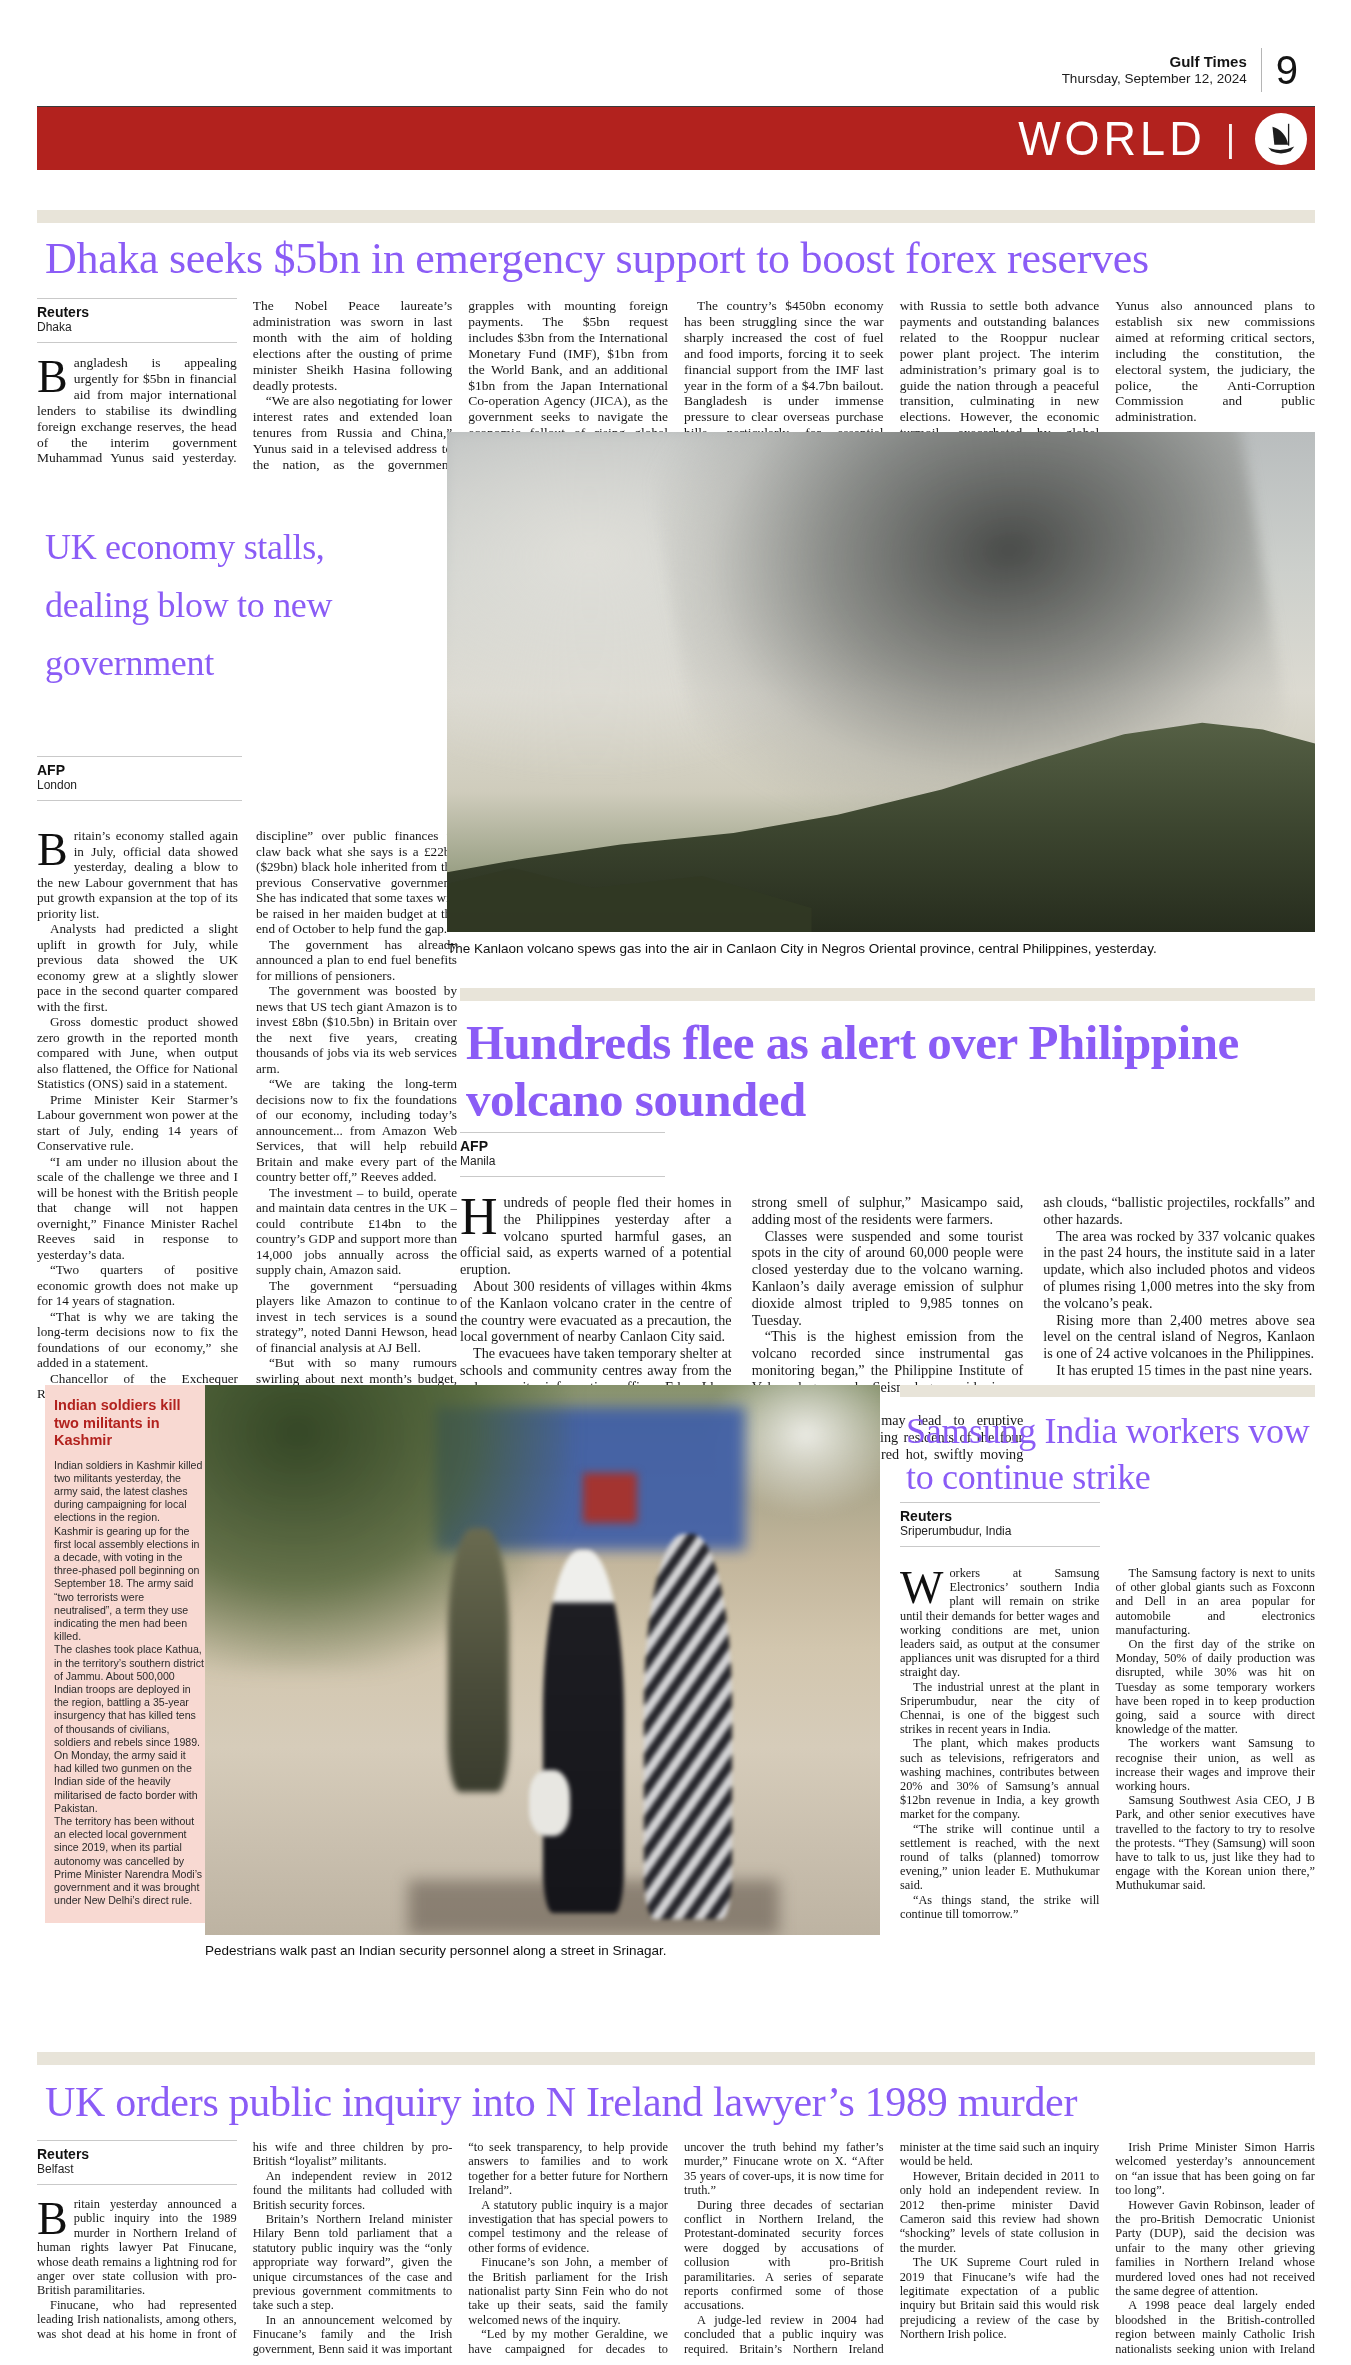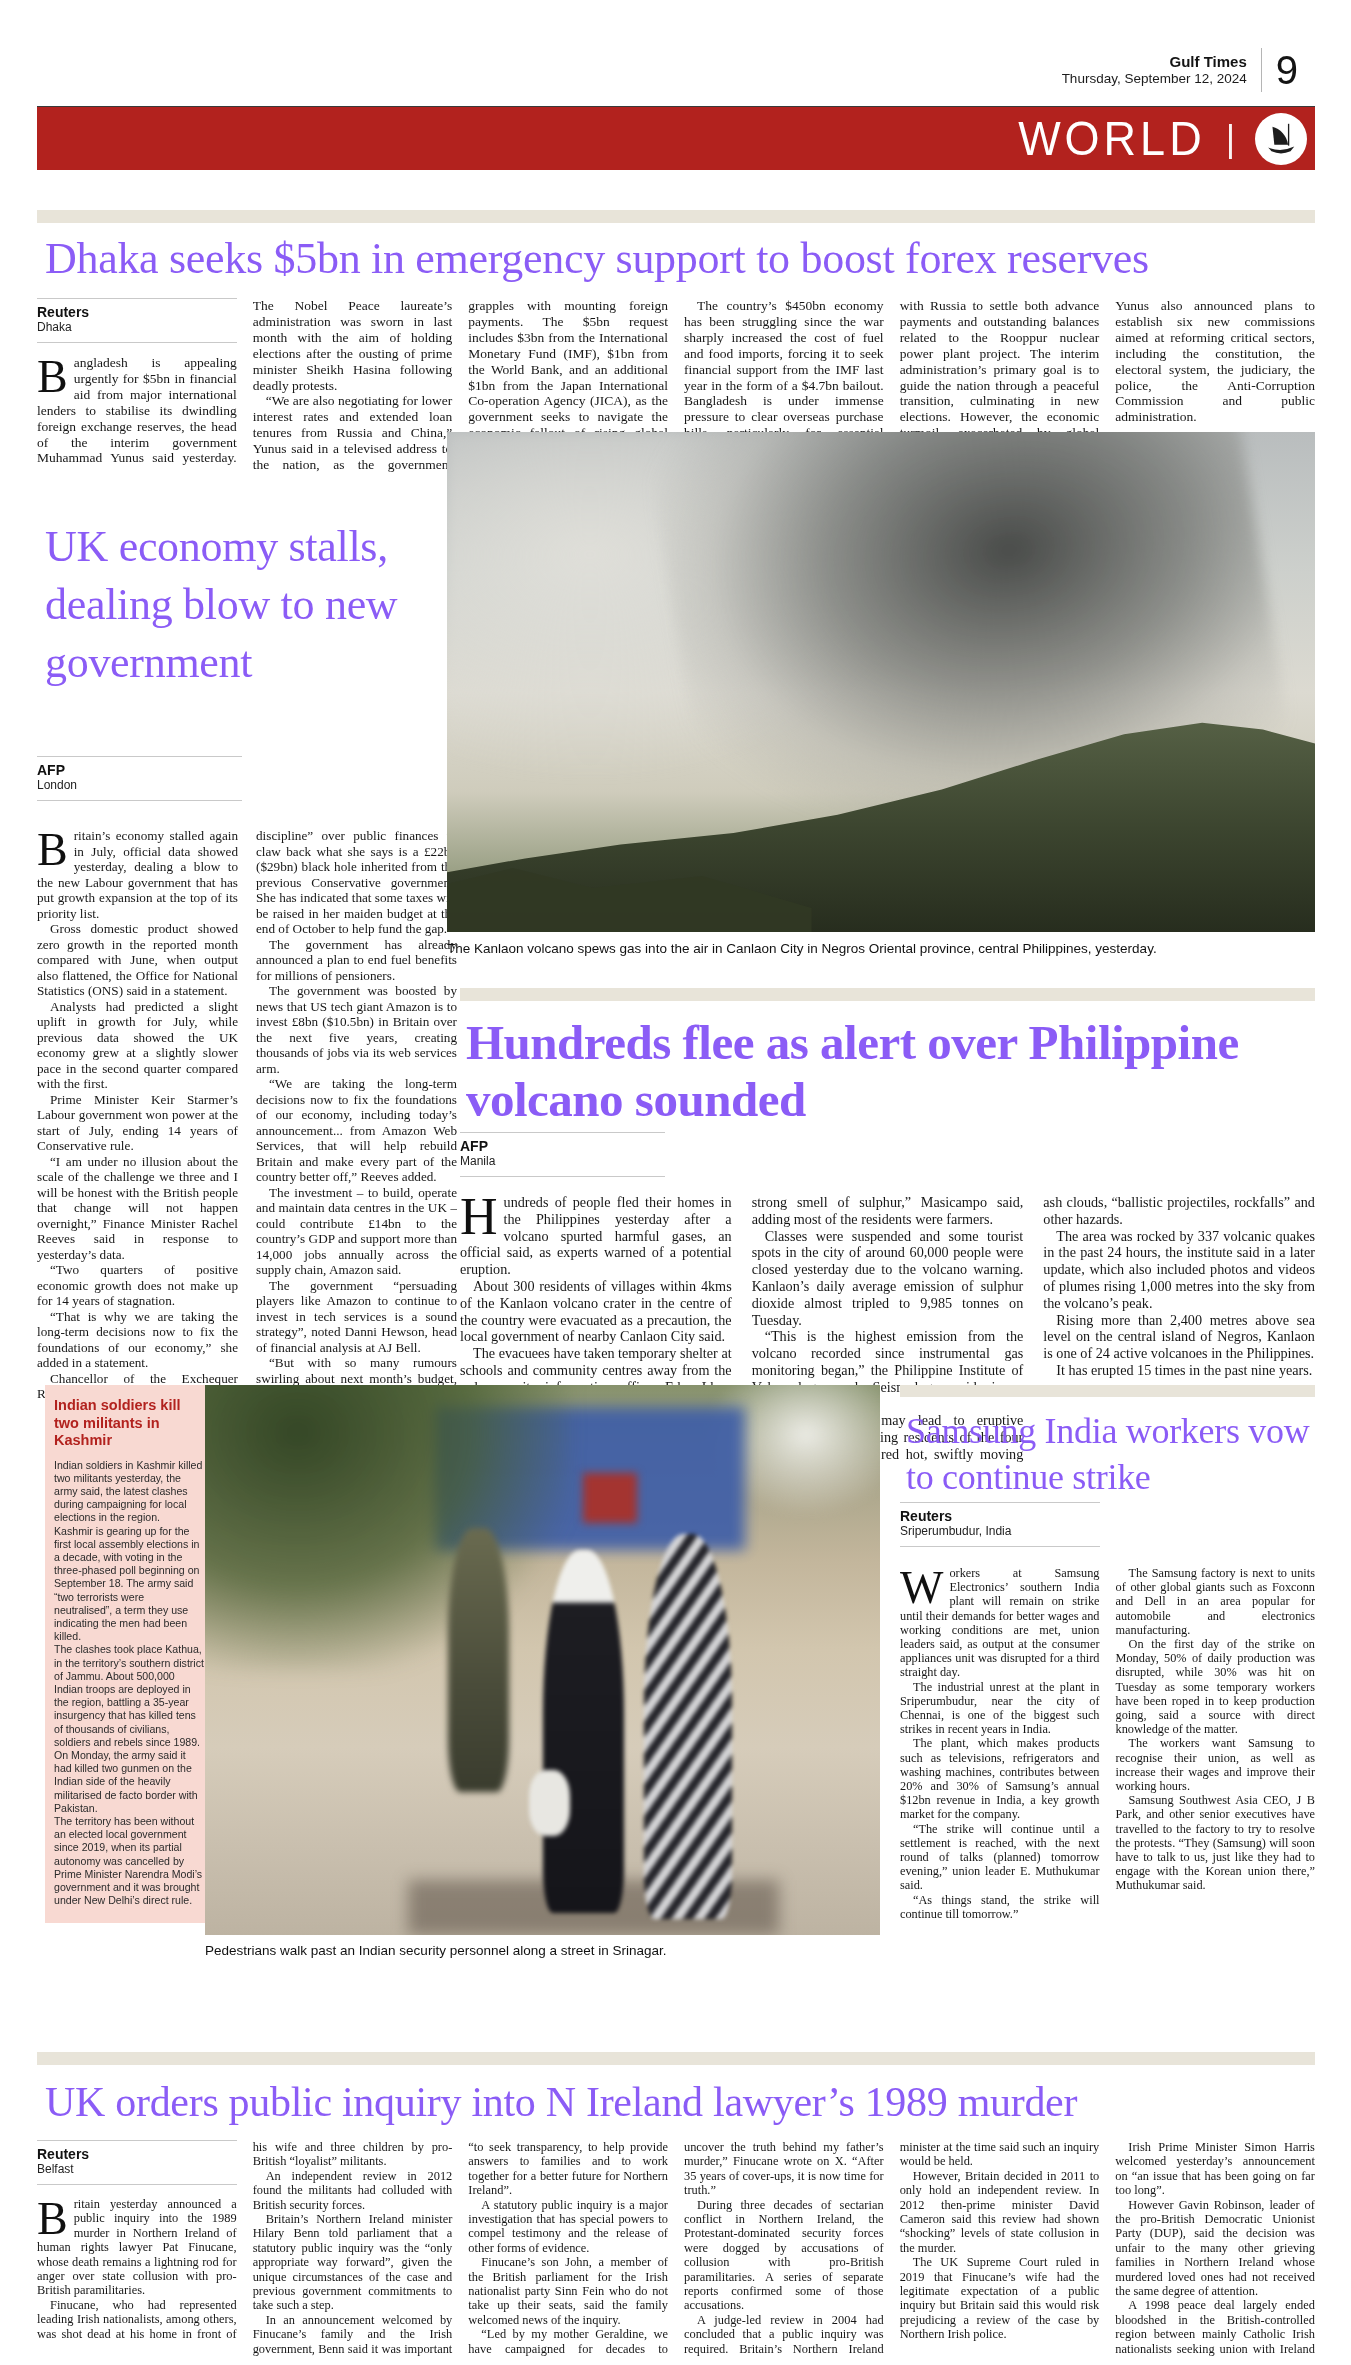--- a/index.html
+++ b/index.html
@@ -37,21 +37,21 @@
   
   .rule{background:var(--rule_beige);}
   .rule-top{left:37px;top:210px;width:1278px;height:13px;}
   .rule-volcano{left:460px;top:988px;width:855px;height:13px;}
   .rule-samsung{left:900px;top:1385px;width:415px;height:12px;}
   .rule-bottom{left:37px;top:2052px;width:1278px;height:13px;}
 
   
   .hl{font-weight:400;color:#8b5cf6;letter-spacing:-0.3px;margin:8px;}
   .hl-dhaka{left:37px;top:226px;width:1278px;font-size:44px;line-height:50px;white-space:nowrap;}
-  .hl-ukecon{left:37px;top:510px;width:360px;font-size:44px;line-height:58px;}
+  .hl-ukecon{left:37px;top:510px;width:360px;font-size:36px;line-height:58px;}
   .hl-volcano{left:458px;top:1006px;width:857px;font-size:49px;line-height:57px;font-weight:700;letter-spacing:-0.5px;}
   .hl-samsung{left:898px;top:1400px;width:417px;font-size:36px;line-height:46px;}
   .hl-finucane{left:37px;top:2070px;width:1278px;font-size:42px;line-height:48px;white-space:nowrap;}
 
   
   .byline{font-family:"Liberation Sans",sans-serif;border-top:1px solid #c9c9c9;border-bottom:1px solid #c9c9c9;
     padding:5px 0 7px 0;margin:0 0 12px 0;break-inside:avoid;}
   .byline .agency{font-weight:bold;font-size:14px;line-height:16px;color:#111;}
   .byline .place{font-size:12px;line-height:15px;color:#222;}
   .byline-ukecon{position:absolute;left:37px;top:756px;width:205px;}
@@ -160,22 +160,22 @@
   </section>
 
   <h2 class="abs hl hl-ukecon">UK economy stalls, dealing blow to new government</h2>
   <div class="byline byline-ukecon">
     <div class="agency">AFP</div>
     <div class="place">London</div>
   </div>
   <section class="abs story-body ukecon-body">
     <p class="para lede"><span class="dropcap">B</span><span>ritain’s economy stalled again in July, official data showed yesterday, dealing a blow to the new Labour government that has put growth expansion at the top of its priority list.</span></p>
     <div class="paras">
+        <p class="para">Analysts had predicted a slight uplift in growth for July, while previous data showed the UK economy grew at a slightly slower pace in the second quarter compared with the first.</p>
         <p class="para">Gross domestic product showed zero growth in the reported month compared with June, when output also flattened, the Office for National Statistics (ONS) said in a statement.</p>
-        <p class="para">Analysts had predicted a slight uplift in growth for July, while previous data showed the UK economy grew at a slightly slower pace in the second quarter compared with the first.</p>
         <p class="para">Prime Minister Keir Starmer’s Labour government won power at the start of July, ending 14 years of Conservative rule.</p>
         <p class="para">“I am under no illusion about the scale of the challenge we three and I will be honest with the British people that change will not happen overnight,” Finance Minister Rachel Reeves said in response to yesterday’s data.</p>
         <p class="para">“Two quarters of positive economic growth does not make up for 14 years of stagnation.</p>
         <p class="para">“That is why we are taking the long-term decisions now to fix the foundations of our economy,” she added in a statement.</p>
         <p class="para">Chancellor of the Exchequer Reeves has pledged to impose “iron discipline” over public finances to claw back what she says is a £22bn ($29bn) black hole inherited from the previous Conservative government. She has indicated that some taxes will be raised in her maiden budget at the end of October to help fund the gap.</p>
         <p class="para">The government has already announced a plan to end fuel benefits for millions of pensioners.</p>
         <p class="para">The government was boosted by news that US tech giant Amazon is to invest £8bn ($10.5bn) in Britain over the next five years, creating thousands of jobs via its web services arm.</p>
         <p class="para">“We are taking the long-term decisions now to fix the foundations of our economy, including today’s announcement... from Amazon Web Services, that will help rebuild Britain and make every part of the country better off,” Reeves added.</p>
         <p class="para">The investment – to build, operate and maintain data centres in the UK – could contribute £14bn to the country’s GDP and support more than 14,000 jobs annually across the supply chain, Amazon said.</p>
         <p class="para">The government “persuading players like Amazon to continue to invest in tech services is a sound strategy”, noted Danni Hewson, head of financial analysis at AJ Bell.</p>

